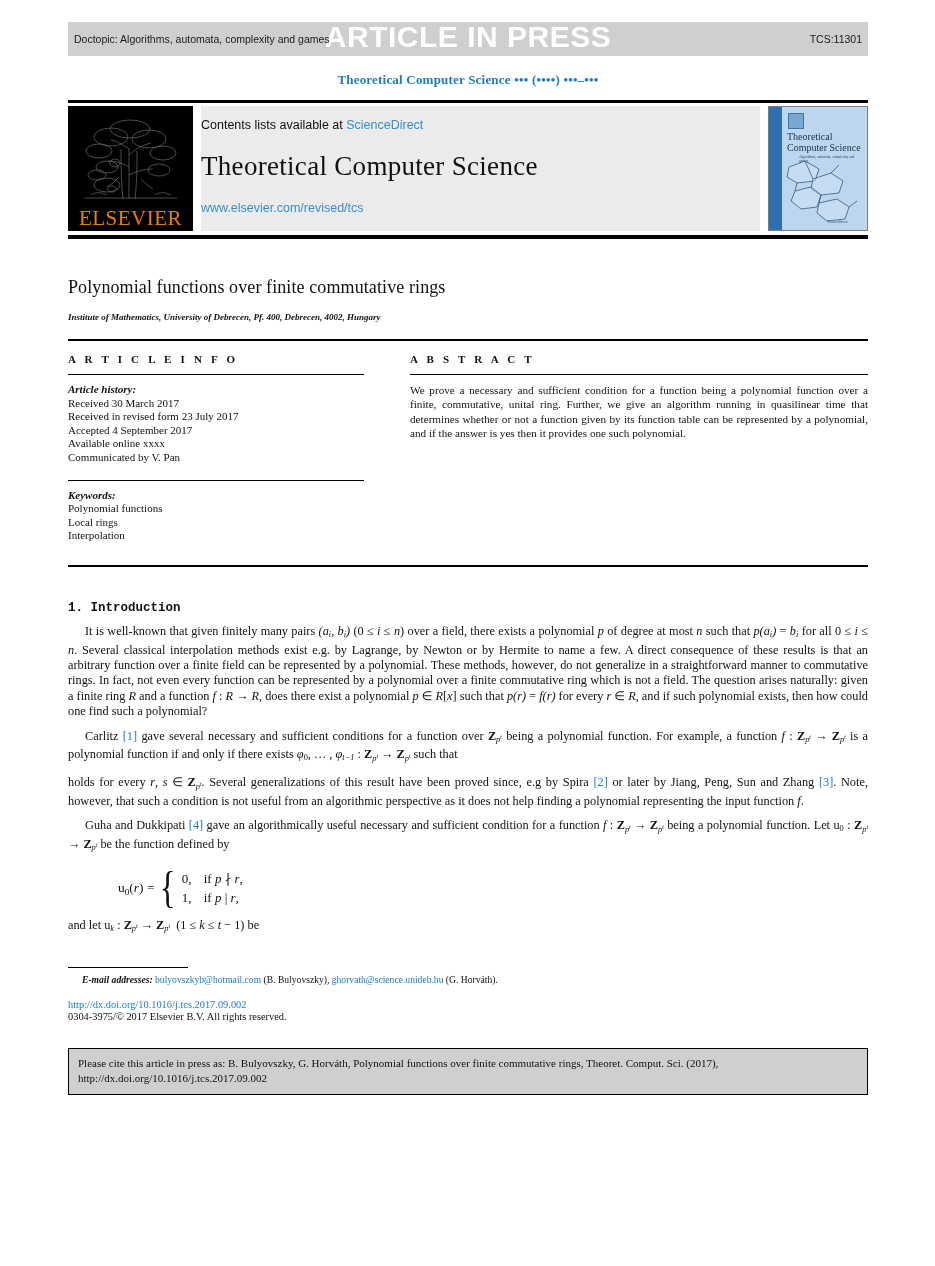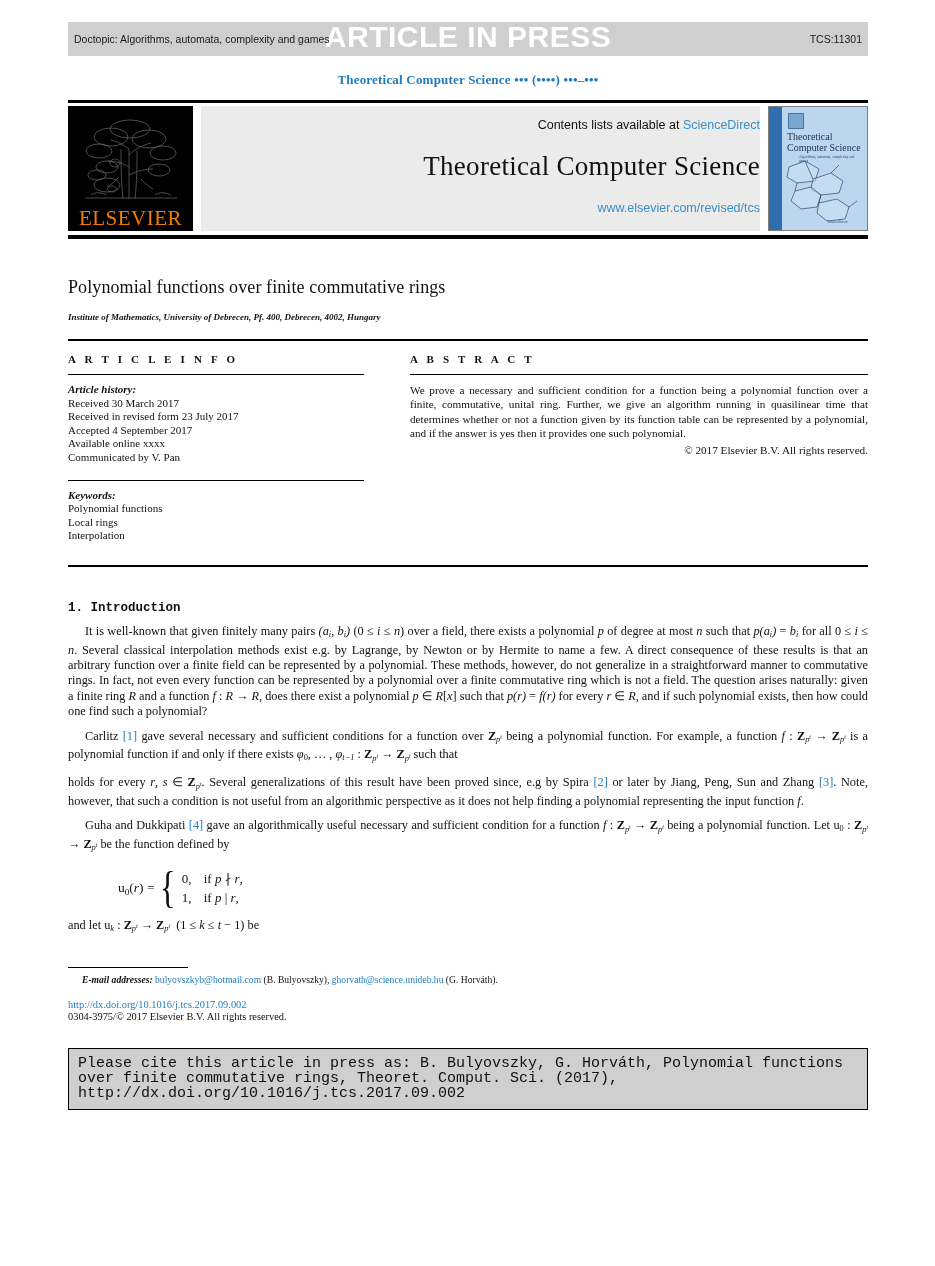--- a/index.html
+++ b/index.html
@@ -86,21 +86,21 @@
     font-size:21px;
     letter-spacing:0.5px;
     line-height:22px;
     margin-bottom:2px;
   }
   .mast-center{
     flex:1;
     background:#ebebeb;
     margin:0 8px;
     display:flex;flex-direction:column;
-    align-items:flex-end;justify-content:space-between;
+    align-items:flex-start;justify-content:space-between;
     padding:12px 0 16px 0;
     box-sizing:border-box;
   }
   .contents-line{
     font-family:"Liberation Sans", sans-serif;
     font-size:12.5px;
     color:#111;
   }
   .contents-line a{color:#3a8fc4;text-decoration:none;}
   .journal-title{
@@ -269,22 +269,22 @@
     color:#111;
     margin-top:1px;
   }
 
   
   .citebox{
     margin-top:26px;
     background:#cfcfcf;
     border:1.5px solid #000;
     padding:7px 9px 8px 9px;
-    font-family:Liberation Mono, monospace;
-    font-size:15px;
+    font-family:Liberation Serif, serif;
+    font-size:11px;
     line-height:15px;
     color:#111;
     box-sizing:border-box;
   }
 </style>
 </head>
 <body>
 
 <div class="page">
  <div class="content">
@@ -380,21 +380,20 @@
         <div>Interpolation</div>
       </div>
     </div>
 
     <div class="col-gap"></div>
 
     <div class="col-abs">
       <div class="secthead">A B S T R A C T</div>
       <div class="hr-thin"></div>
       <div class="abstract">We prove a necessary and sufficient condition for a function being a polynomial function over a finite, commutative, unital ring. Further, we give an algorithm running in quasilinear time that determines whether or not a function given by its function table can be represented by a polynomial, and if the answer is yes then it provides one such polynomial.</div>
-      <div class="abstract copyline">© 2017 Elsevier B.V. All rights reserved.</div>
     </div>
   </div>
 
   <div class="rule-med2"></div>
 
   <div class="sec-title">1. Introduction</div>
 
   <p class="body">It is well-known that given finitely many pairs <i>(a<sub>i</sub>, b<sub>i</sub>)</i> (0 ≤ <i>i</i> ≤ <i>n</i>) over a field, there exists a polynomial <i>p</i> of degree at most <i>n</i> such that <i>p(a<sub>i</sub>)</i> = <i>b<sub>i</sub></i> for all 0 ≤ <i>i</i> ≤ <i>n</i>. Several classical interpolation methods exist e.g. by Lagrange, by Newton or by Hermite to name a few. A direct consequence of these results is that an arbitrary function over a finite field can be represented by a polynomial. These methods, however, do not generalize in a straightforward manner to commutative rings. In fact, not even every function can be represented by a polynomial over a finite commutative ring which is not a field. The question arises naturally: given a finite ring <i>R</i> and a function <i>f</i> : <i>R</i> → <i>R</i>, does there exist a polynomial <i>p</i> ∈ <i>R</i>[<i>x</i>] such that <i>p(r)</i> = <i>f(r)</i> for every <i>r</i> ∈ <i>R</i>, and if such polynomial exists, then how could one find such a polynomial?</p>
 
   <p class="body">Carlitz <span class="ref">[1]</span> gave several necessary and sufficient conditions for a function over <b>Z</b><sub><i>p<sup>t</sup></i></sub> being a polynomial function. For example, a function <i>f</i> : <b>Z</b><sub><i>p<sup>t</sup></i></sub> → <b>Z</b><sub><i>p<sup>t</sup></i></sub> is a polynomial function if and only if there exists <i>φ</i><sub>0</sub>, … , <i>φ<sub>t−1</sub></i> : <b>Z</b><sub><i>p<sup>t</sup></i></sub> → <b>Z</b><sub><i>p<sup>t</sup></i></sub> such that</p>

